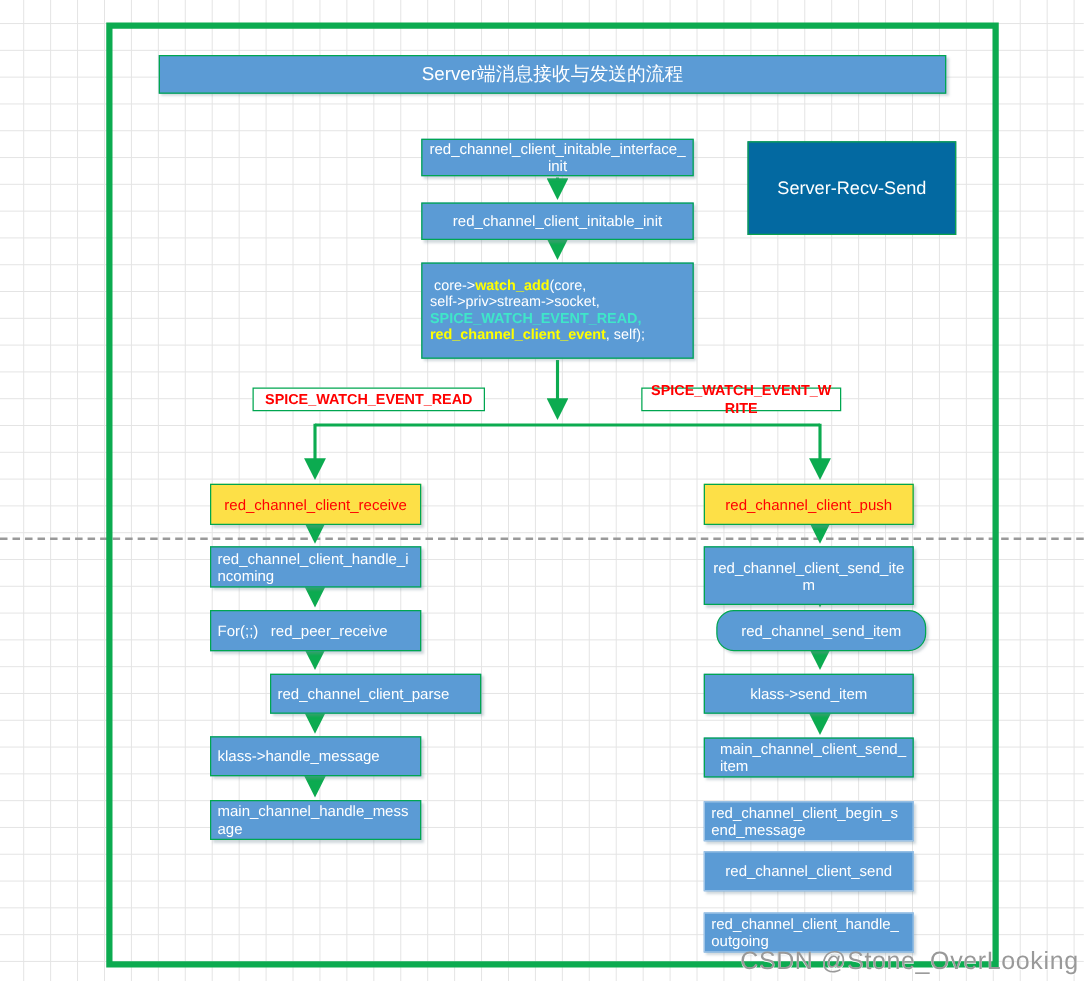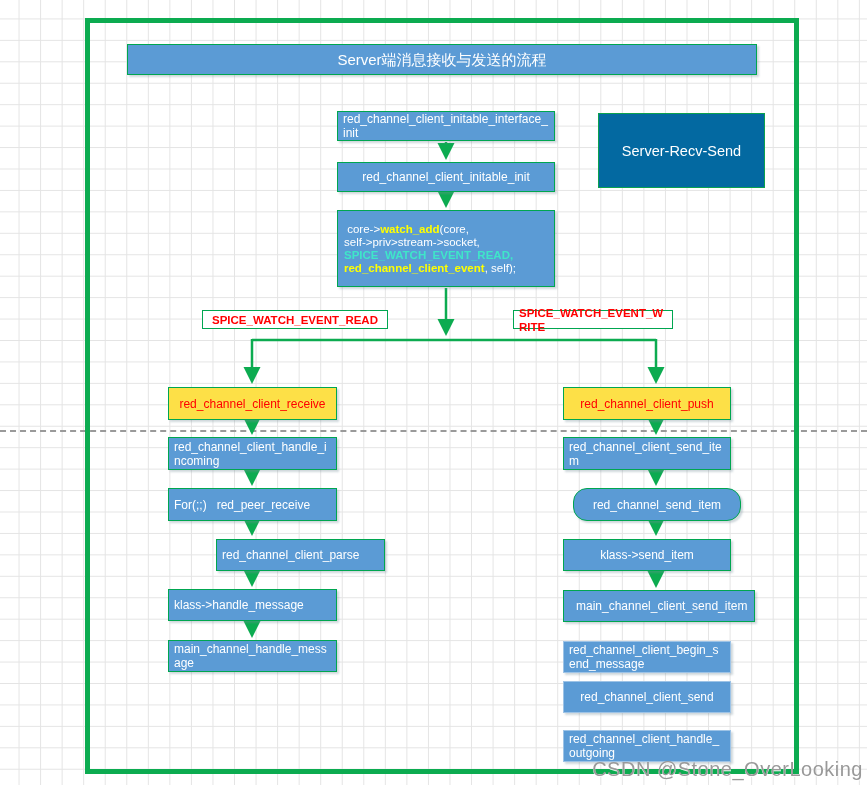--- a/index.html
+++ b/index.html
@@ -23,21 +23,21 @@
   .dashed-line{
     left:0;top:430px;width:867px;height:0;
     border-top:2px dashed #9a9a9a;
   }
   
   .node{
     display:flex;align-items:center;justify-content:center;
     font-size:12px;line-height:14px;color:#ffffff;
     background:#5b9bd5;border:1px solid #00a650;
     box-shadow:2px 2px 2px rgba(120,144,156,.35);
-    padding:2px 5px;
+    padding:2px 5px;text-align:center;
     white-space:pre-wrap;word-break:break-all;
   }
   .node.left-align{justify-content:flex-start;text-align:left;}
   .node.yellow{background:#fde047;color:#ff0000;}
   .node.light-border{border:1.5px solid #9dc3e6;}
   .title-bar{
     left:127px;top:44px;width:630px;height:31px;
     font-size:15px;
   }
   .legend{
@@ -118,21 +118,21 @@
 <div class="abs node event-label" style="left:513px;top:310px;width:160px;height:19px;">SPICE_WATCH_EVENT_WRITE</div>
 
 <div class="abs node yellow" style="left:168px;top:387px;width:169px;height:33px;">red_channel_client_receive</div>
 <div class="abs node left-align" style="left:168px;top:437px;width:169px;height:33px;">red_channel_client_handle_incoming</div>
 <div class="abs node left-align" style="left:168px;top:488px;width:169px;height:33px;">For(;;)   red_peer_receive</div>
 <div class="abs node left-align" style="left:168px;top:539px;width:169px;height:32px;margin-left:48px;">red_channel_client_parse</div>
 <div class="abs node left-align" style="left:168px;top:589px;width:169px;height:32px;">klass-&gt;handle_message</div>
 <div class="abs node left-align" style="left:168px;top:640px;width:169px;height:32px;">main_channel_handle_message</div>
 
 <div class="abs node yellow" style="left:563px;top:387px;width:168px;height:33px;">red_channel_client_push</div>
-<div class="abs node" style="left:563px;top:437px;width:168px;height:33px;">red_channel_client_send_item</div>
+<div class="abs node" style="left:563px;top:437px;width:168px;height:47px;">red_channel_client_send_item</div>
 <div class="abs node" style="left:573px;top:488px;width:168px;height:33px;border-radius:14px;">red_channel_send_item</div>
 <div class="abs node" style="left:563px;top:539px;width:168px;height:32px;">klass-&gt;send_item</div>
-<div class="abs node left-align" style="left:563px;top:590px;width:192px;height:32px;padding-left:12px;">main_channel_client_send_item</div>
+<div class="abs node left-align" style="left:563px;top:590px;width:168px;height:32px;padding-left:12px;">main_channel_client_send_item</div>
 <div class="abs node left-align light-border" style="left:563px;top:641px;width:168px;height:32px;">red_channel_client_begin_send_message</div>
 <div class="abs node light-border" style="left:563px;top:681px;width:168px;height:32px;">red_channel_client_send</div>
 <div class="abs node left-align light-border" style="left:563px;top:730px;width:168px;height:32px;">red_channel_client_handle_outgoing</div>
 
 <div class="abs watermark">CSDN @Stone_OverLooking</div>
 
 </body></html>

